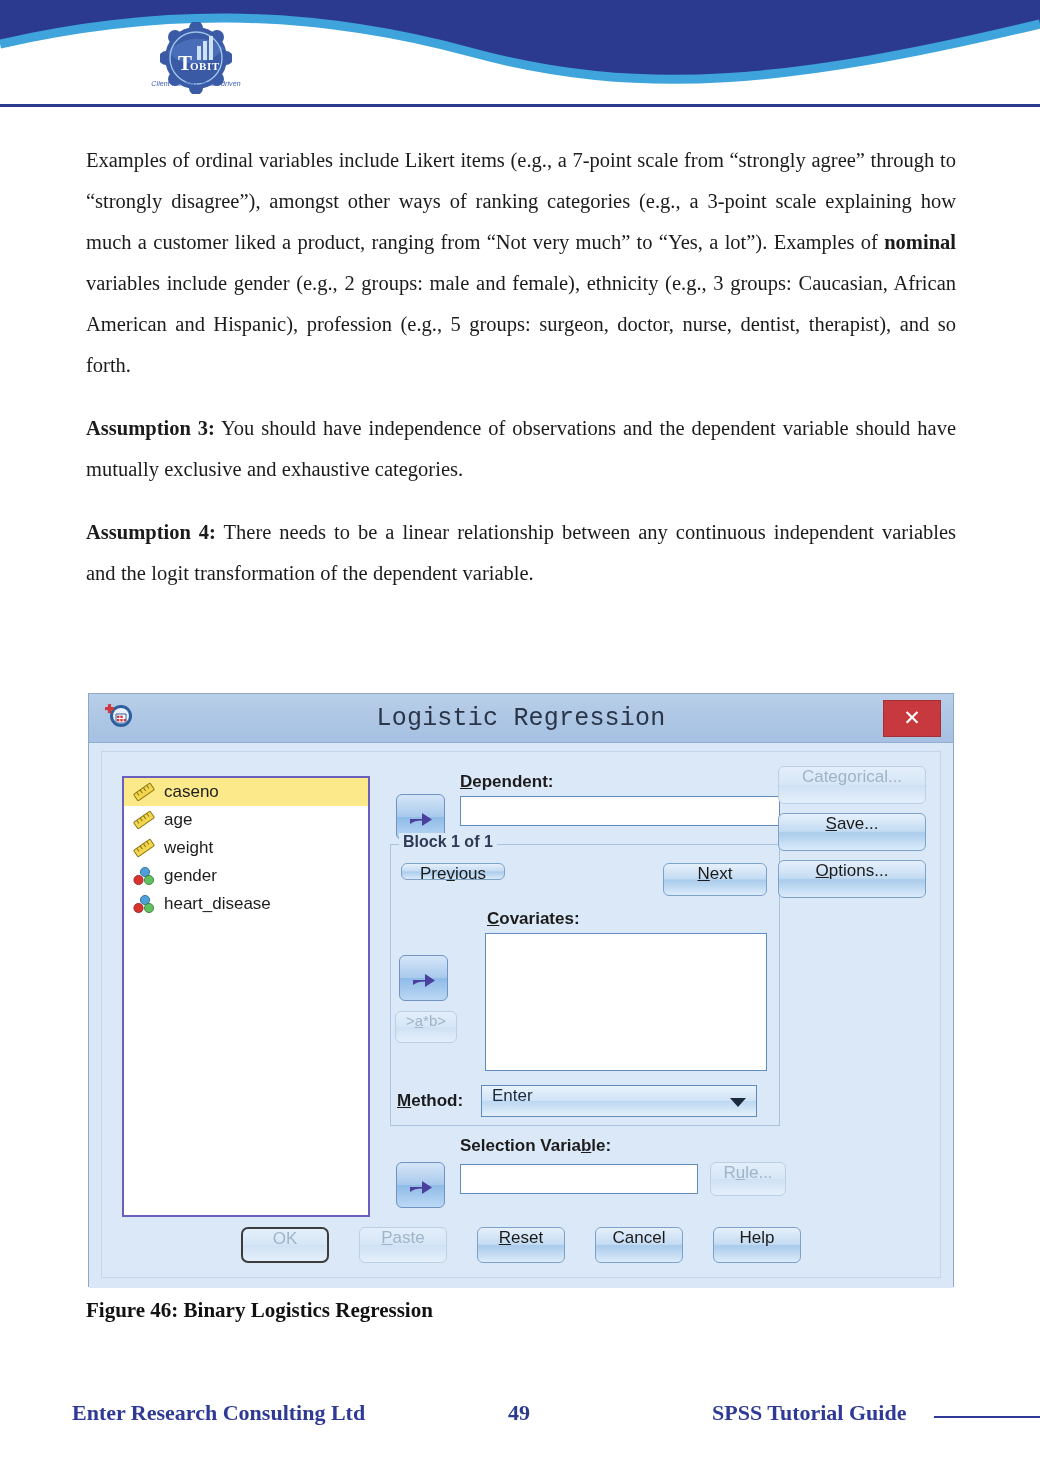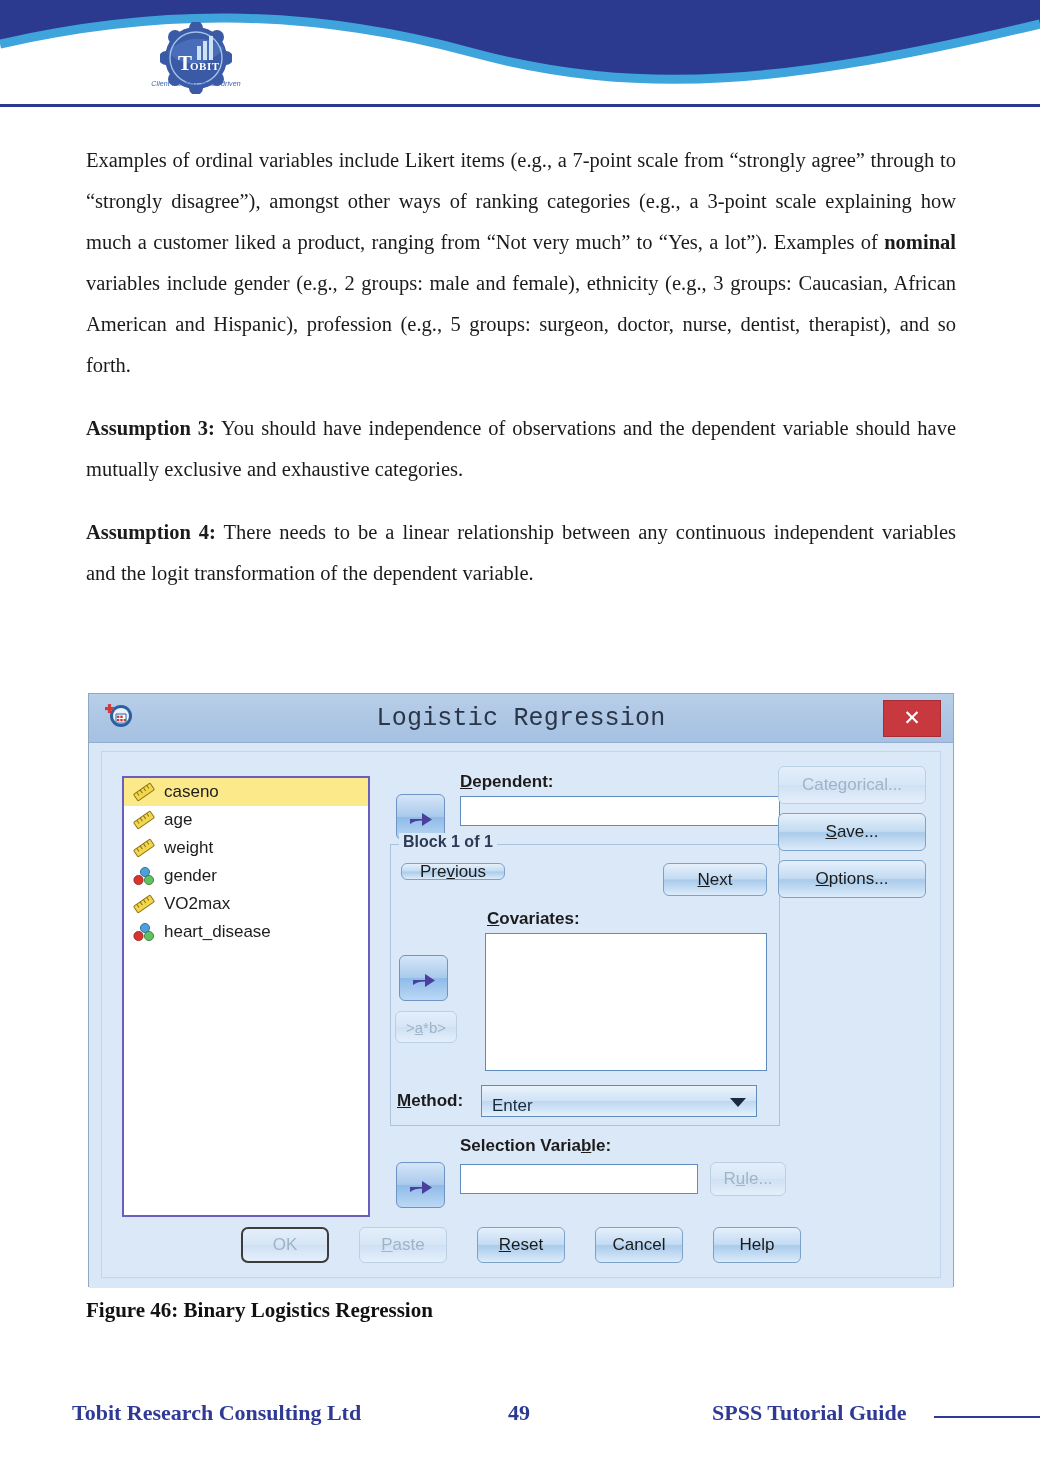--- a/index.html
+++ b/index.html
@@ -205,39 +205,39 @@
     color: #2d3a55;
   }
 
   .btn {
     font-family: "Liberation Sans", sans-serif;
     font-size: 17px;
     color: #1b1b1b;
     border: 1px solid #7da2ca;
     border-radius: 6px;
     background: linear-gradient(180deg,#e6f0fb 0%,#c3dbf2 48%,#a9cbeb 52%,#dcebfa 100%);
-    display: flex; align-items: center; justify-content: center;
+    display: flex; align-items: flex-start; justify-content: center;
     box-sizing: border-box;
     cursor: pointer;
     white-space: nowrap;
   }
   .btn.disabled {
     color: #9fb4c8;
     border-color: #bcd0e3;
     background: linear-gradient(180deg,#e3eefa 0%,#d6e6f6 50%,#cfe1f4 51%,#e5effb 100%);
     cursor: default;
   }
   .btn u { text-decoration: underline; }
   .btn.disabled u { text-decoration: underline; }
 
   .combo {
     background: linear-gradient(180deg,#eaf3fc 0%,#cfe2f5 50%,#bcd8f2 51%,#e4f0fb 100%);
     border: 1px solid #5f8bbd;
     box-sizing: border-box;
-    display: flex; align-items: flex-end;
+    display: flex; align-items: flex-start;
     font-family: "Liberation Sans", sans-serif;
     font-size: 17px;
     color: #1b2a3f;
     cursor: pointer;
     position: relative;
   }
   .combo span.cv { padding-left: 10px; }
   .combo .caret {
     position: absolute; right: 10px; top: 50%;
     margin-top: -3px;
@@ -434,34 +434,20 @@
         <div class="var-row">
           <svg class="var-ico" viewBox="0 0 24 20">
             <circle cx="13" cy="6" r="4.6" fill="#4f9fd8" stroke="#1d5f93" stroke-width=".8"></circle>
             <circle cx="6.5" cy="14" r="4.6" fill="#d8342e" stroke="#8d1c18" stroke-width=".8"></circle>
             <circle cx="17" cy="14" r="4.6" fill="#63c060" stroke="#2b7a2a" stroke-width=".8"></circle>
           </svg>
           <span>gender</span>
         </div>
         <div class="var-row">
           <svg class="var-ico" viewBox="0 0 24 20">
-            <g transform="rotate(-35 12 10)">
-              <rect x="2" y="6" width="20" height="8" rx="1" fill="#f2d64e" stroke="#8a7212" stroke-width="1"></rect>
-              <g stroke="#8a7212" stroke-width="1">
-                <line x1="6" y1="6" x2="6" y2="10"></line>
-                  <line x1="10" y1="6" x2="10" y2="10"></line>
-                <line x1="14" y1="6" x2="14" y2="10"></line>
-                  <line x1="18" y1="6" x2="18" y2="10"></line>
-              </g>
-            </g>
-          </svg>
-          <span>VO2max</span>
-        </div>
-        <div class="var-row">
-          <svg class="var-ico" viewBox="0 0 24 20">
             <circle cx="13" cy="6" r="4.6" fill="#4f9fd8" stroke="#1d5f93" stroke-width=".8"></circle>
             <circle cx="6.5" cy="14" r="4.6" fill="#d8342e" stroke="#8d1c18" stroke-width=".8"></circle>
             <circle cx="17" cy="14" r="4.6" fill="#63c060" stroke="#2b7a2a" stroke-width=".8"></circle>
           </svg>
           <span>heart_disease</span>
         </div>
       </div>
 
       <div class="mid">
 
@@ -552,17 +538,17 @@
         </div>
       </div>
 
     </div>
   </div>
 </div>
 
 <div class="figcaption">Figure 46: Binary Logistics Regression</div>
 
 <div class="page-footer">
-  <div class="foot-left">Tobit Research Consulting Ltd</div>
+  <div class="foot-left">Enter Research Consulting Ltd</div>
   <div class="foot-page">49</div>
   <div class="foot-right">SPSS Tutorial Guide</div>
   <div class="foot-rule"></div>
 </div>
 
 </body></html>

